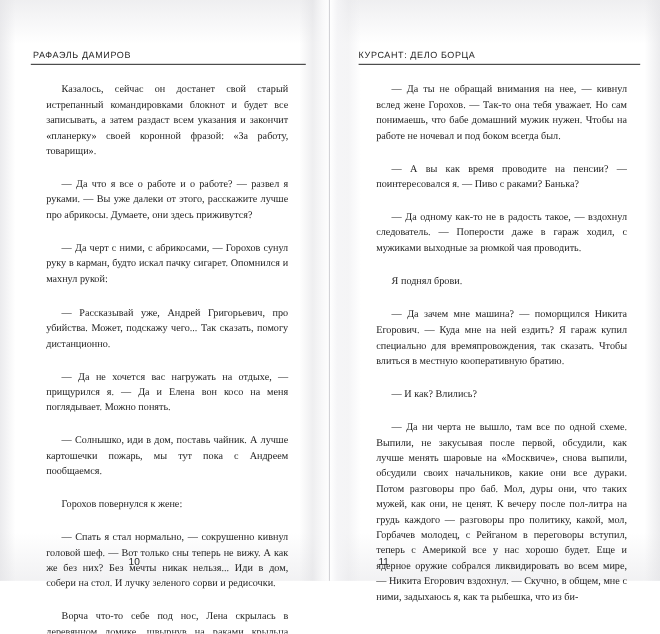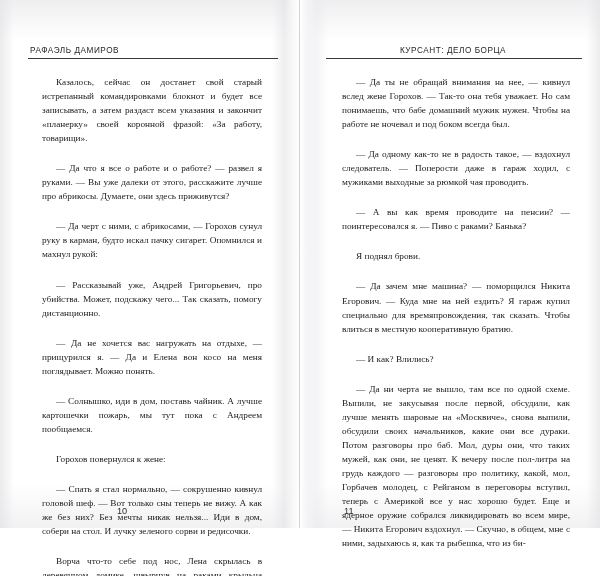--- a/index.html
+++ b/index.html
@@ -91,21 +91,21 @@
 
   .runhead {
     font-size: 8.2px;
     letter-spacing: 0.55px;
     color: #262626;
     text-transform: uppercase;
     white-space: nowrap;
     font-family: "Liberation Sans", "DejaVu Sans", sans-serif;
   }
   .page-left .runhead  { text-align: left;  padding-left: 4px; }
-  .page-right .runhead { text-align: center; padding-right: 6px; }
+  .page-right .runhead { text-align: left; padding-right: 6px; }
 
   .rule {
     margin-top: 3px;
     height: 1px;
     background: #3a3a3a;
   }
   .page-left .rule  { margin-left: 2px; margin-right: 0px; }
   .page-right .rule { margin-left: 0px;  margin-right: 4px; }
 
   .body {
@@ -158,22 +158,22 @@
       <p>Ворча что-то себе под нос, Лена скрылась в деревянном домике, швырнув на раками крыльца передник.</p>
     </div>
     <div class="folio">10</div>
   </div>
 
   <div class="page page-right">
     <div class="runhead">КУРСАНТ: ДЕЛО БОРЦА</div>
     <div class="rule"></div>
     <div class="body">
       <p>— Да ты не обращай внимания на нее, — кивнул вслед жене Горохов. — Так-то она тебя уважает. Но сам понимаешь, что бабе домашний мужик нужен. Чтобы на работе не ночевал и под боком всегда был.</p>
+      <p>— А вы как время проводите на пенсии? — поинтересовался я. — Пиво с раками? Банька?</p>
       <p>— Да одному как-то не в радость такое, — вздохнул следователь. — Поперости даже в гараж ходил, с мужиками выходные за рюмкой чая проводить.</p>
-      <p>— А вы как время проводите на пенсии? — поинтересовался я. — Пиво с раками? Банька?</p>
       <p>Я поднял брови.</p>
       <p>— Да зачем мне машина? — поморщился Никита Егорович. — Куда мне на ней ездить? Я гараж купил специально для времяпровождения, так сказать. Чтобы влиться в местную кооперативную братию.</p>
       <p>— И как? Влились?</p>
       <p>— Да ни черта не вышло, там все по одной схеме. Выпили, не закусывая после первой, обсудили, как лучше менять шаровые на «Москвиче», снова выпили, обсудили своих начальников, какие они все дураки. Потом разговоры про баб. Мол, дуры они, что таких мужей, как они, не ценят. К вечеру после пол-литра на грудь каждого — разговоры про политику, какой, мол, Горбачев молодец, с Рейганом в переговоры вступил, теперь с Америкой все у нас хорошо будет. Еще и ядерное оружие собрался ликвидировать во всем мире, — Никита Егорович вздохнул. — Скучно, в общем, мне с ними, задыхаюсь я, как та рыбешка, что из би-</p>
     </div>
     <div class="folio">11</div>
   </div>
 
 </div>
 

